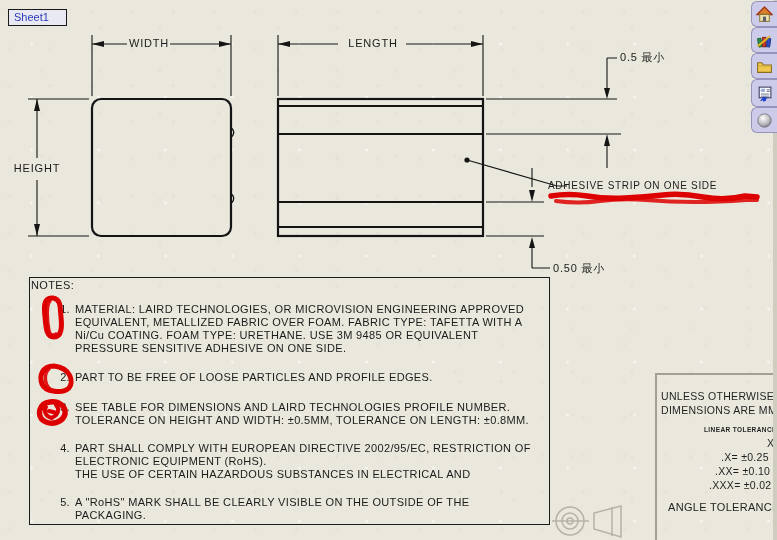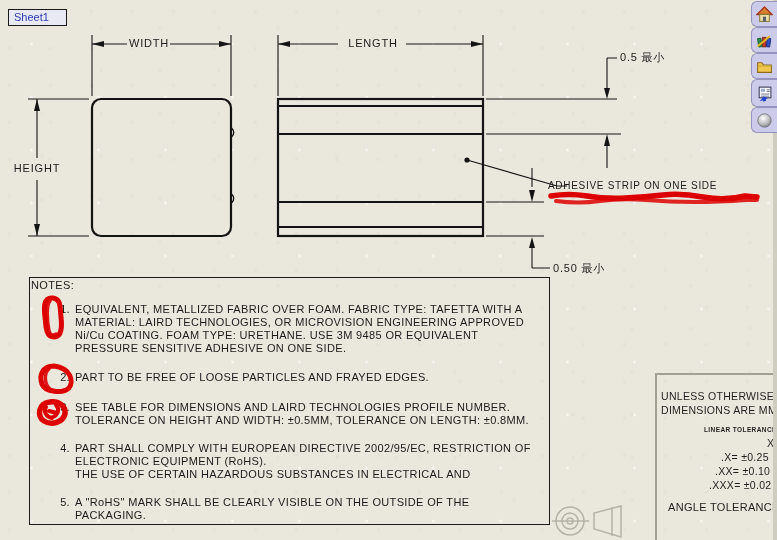--- a/index.html
+++ b/index.html
@@ -96,28 +96,28 @@
   <div class="cadtext center" style="left:11px;top:162px;width:52px;">HEIGHT</div>
   <div class="cadtext" style="left:620px;top:50px;">0.5 最小</div>
   <div class="cadtext" style="left:553px;top:261px;">0.50 最小</div>
   <div class="cadtext" style="left:548px;top:180px;font-size:10px;letter-spacing:.7px;">ADHESIVE STRIP ON ONE SIDE</div>
 
   <div class="notes-box"></div>
   <div class="notes-title noteline">NOTES:</div>
 
   <div class="note" style="left:75px;top:303px;">
     <div class="num noteline">1.</div>
+    <div class="noteline">MATERIAL: LAIRD TECHNOLOGIES, OR MICROVISION ENGINEERING APPROVED</div>
     <div class="noteline">EQUIVALENT, METALLIZED FABRIC OVER FOAM. FABRIC TYPE: TAFETTA WITH A</div>
-    <div class="noteline">MATERIAL: LAIRD TECHNOLOGIES, OR MICROVISION ENGINEERING APPROVED</div>
     <div class="noteline">Ni/Cu COATING. FOAM TYPE: URETHANE. USE 3M 9485 OR EQUIVALENT</div>
     <div class="noteline">PRESSURE SENSITIVE ADHESIVE ON ONE SIDE.</div>
   </div>
   <div class="note" style="left:75px;top:371px;">
     <div class="num noteline">2.</div>
-    <div class="noteline">PART TO BE FREE OF LOOSE PARTICLES AND FRAYED EDGES.</div>
+    <div class="noteline">PART TO BE FREE OF LOOSE PARTICLES AND PROFILE EDGES.</div>
   </div>
   <div class="note" style="left:75px;top:401px;">
     <div class="num noteline">3.</div>
     <div class="noteline">SEE TABLE FOR DIMENSIONS AND LAIRD TECHNOLOGIES PROFILE NUMBER.</div>
     <div class="noteline">TOLERANCE ON HEIGHT AND WIDTH: ±0.5MM, TOLERANCE ON LENGTH: ±0.8MM.</div>
   </div>
   <div class="note" style="left:75px;top:442px;">
     <div class="num noteline">4.</div>
     <div class="noteline">PART SHALL COMPLY WITH EUROPEAN DIRECTIVE 2002/95/EC, RESTRICTION OF</div>
     <div class="noteline">ELECTRONIC EQUIPMENT (RoHS).</div>

